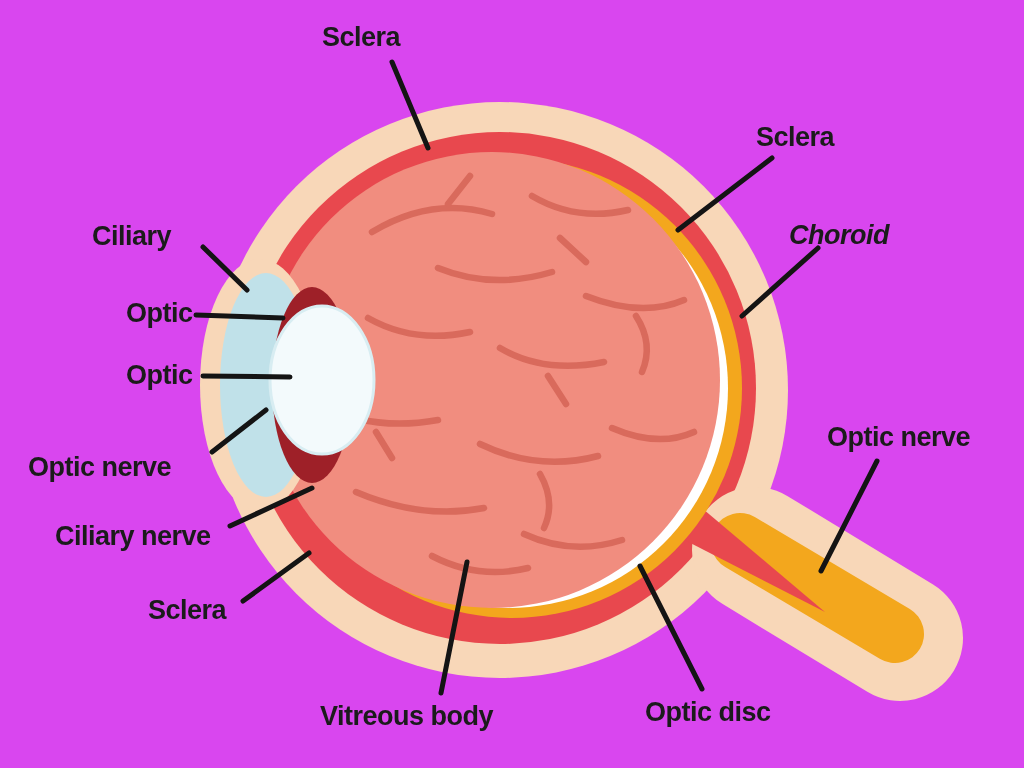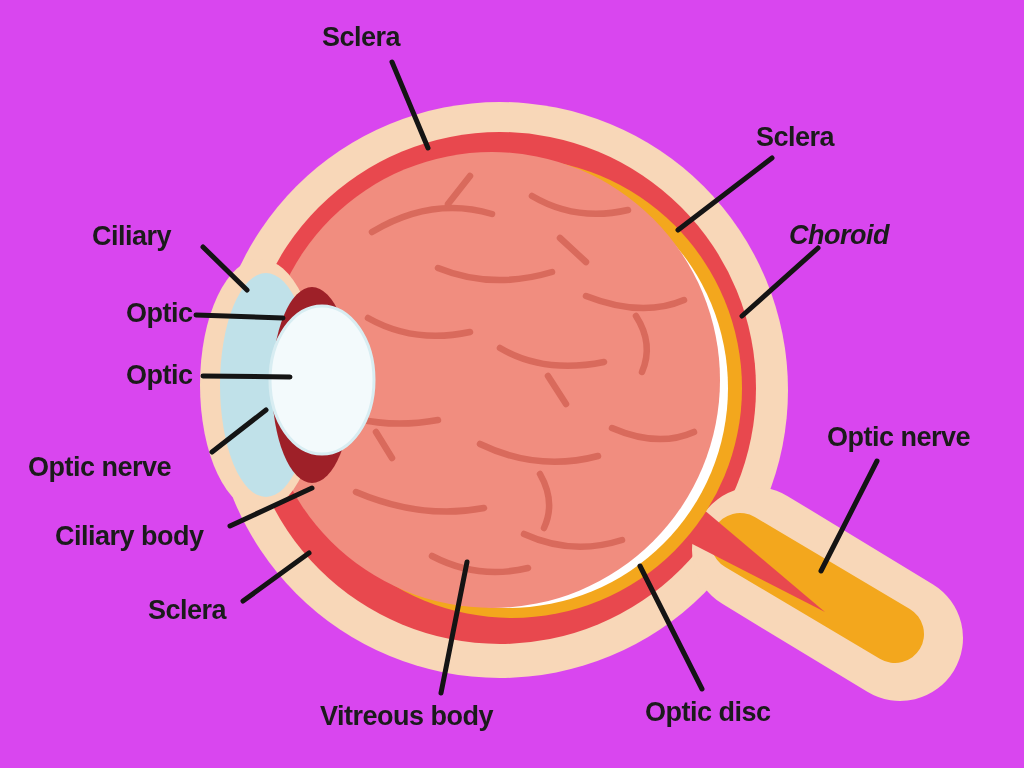--- a/index.html
+++ b/index.html
@@ -100,19 +100,19 @@
     </g>
   </svg>
 
   <div class="label l-sclera-top">Sclera</div>
   <div class="label l-retina">Sclera</div>
   <div class="label l-choroid">Choroid</div>
   <div class="label l-cornea">Ciliary</div>
   <div class="label l-lirs">Optic</div>
   <div class="label l-lens">Optic</div>
   <div class="label l-optic-nerve-l">Optic nerve</div>
-  <div class="label l-ciliary-body">Ciliary body</div>
+  <div class="label l-ciliary-body">Ciliary nerve</div>
   <div class="label l-sclera-bottom">Sclera</div>
   <div class="label l-vitreous-body">Vitreous body</div>
   <div class="label l-optic-disc">Optic disc</div>
   <div class="label l-optic-nerve-r">Optic nerve</div>
 
 </div>
 
 </body></html>

